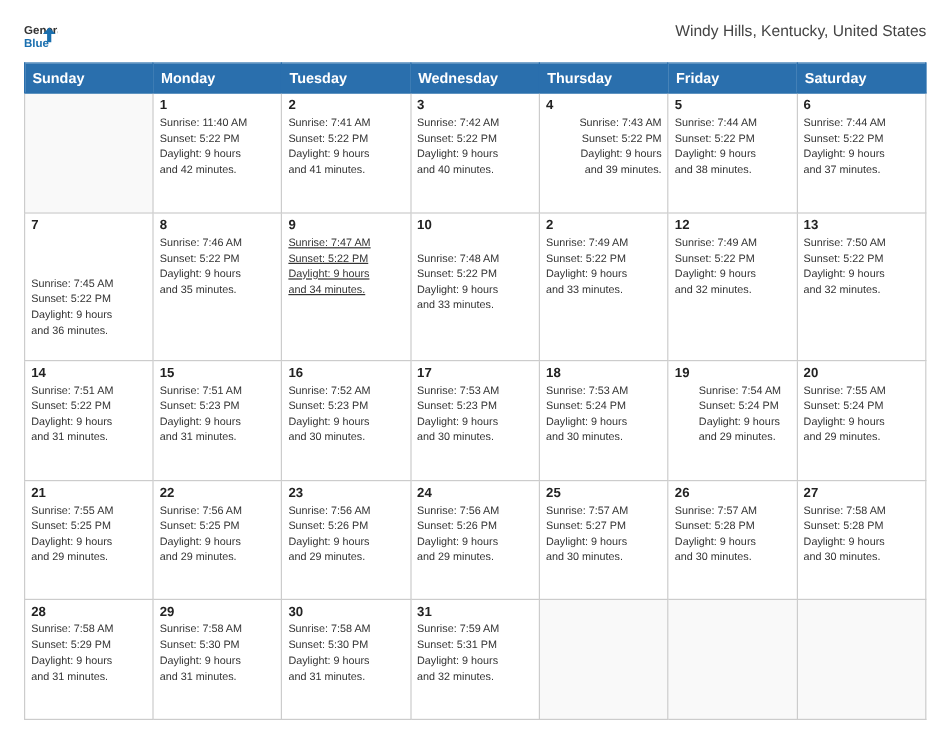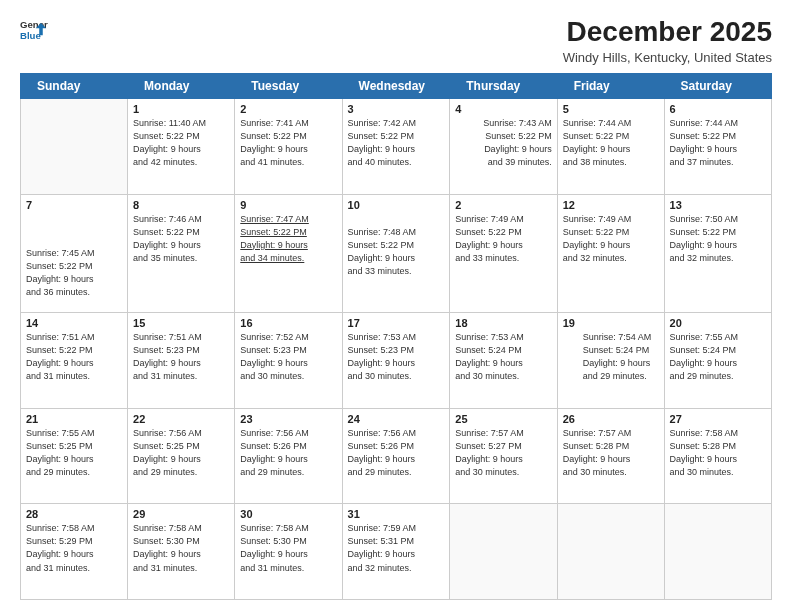--- a/index.html
+++ b/index.html
@@ -49,21 +49,21 @@
       width: 100%;
       border-collapse: collapse;
       flex: 1;
       border: 1px solid #ccc;
     }
     .calendar th {
       background: #2a6fad;
       color: #fff;
       font-size: 12px;
       font-weight: bold;
-      padding: 5px 16px;
+      padding: 5px 6px;
       text-align: left;
       border: 1px solid #2a6fad;
     }
     .calendar td {
       border: 1px solid #ccc;
       vertical-align: top;
       padding: 4px 5px;
       width: 108px;
       height: 88px;
       font-size: 9.5px;
@@ -92,21 +92,20 @@
 <div class="page">
   <div class="header">
     <div class="logo">
       <svg class="logo-icon" viewBox="0 0 32 32">
         <text x="0" y="14" font-size="11" font-weight="bold" fill="#333">General</text>
         <text x="0" y="26" font-size="11" font-weight="bold" fill="#1a6faf">Blue</text>
         <polygon points="24,8 30,14 26,14 26,22 22,22 22,14 18,14" fill="#1a6faf"></polygon>
       </svg>
     </div>
     <div class="title-block">
-      <div class="month-title">December 2025</div>
       <div class="location">Windy Hills, Kentucky, United States</div>
     </div>
   </div>
 
   <table class="calendar">
     <thead>
       <tr>
         <th>Sunday</th>
         <th>Monday</th>
         <th>Tuesday</th>

